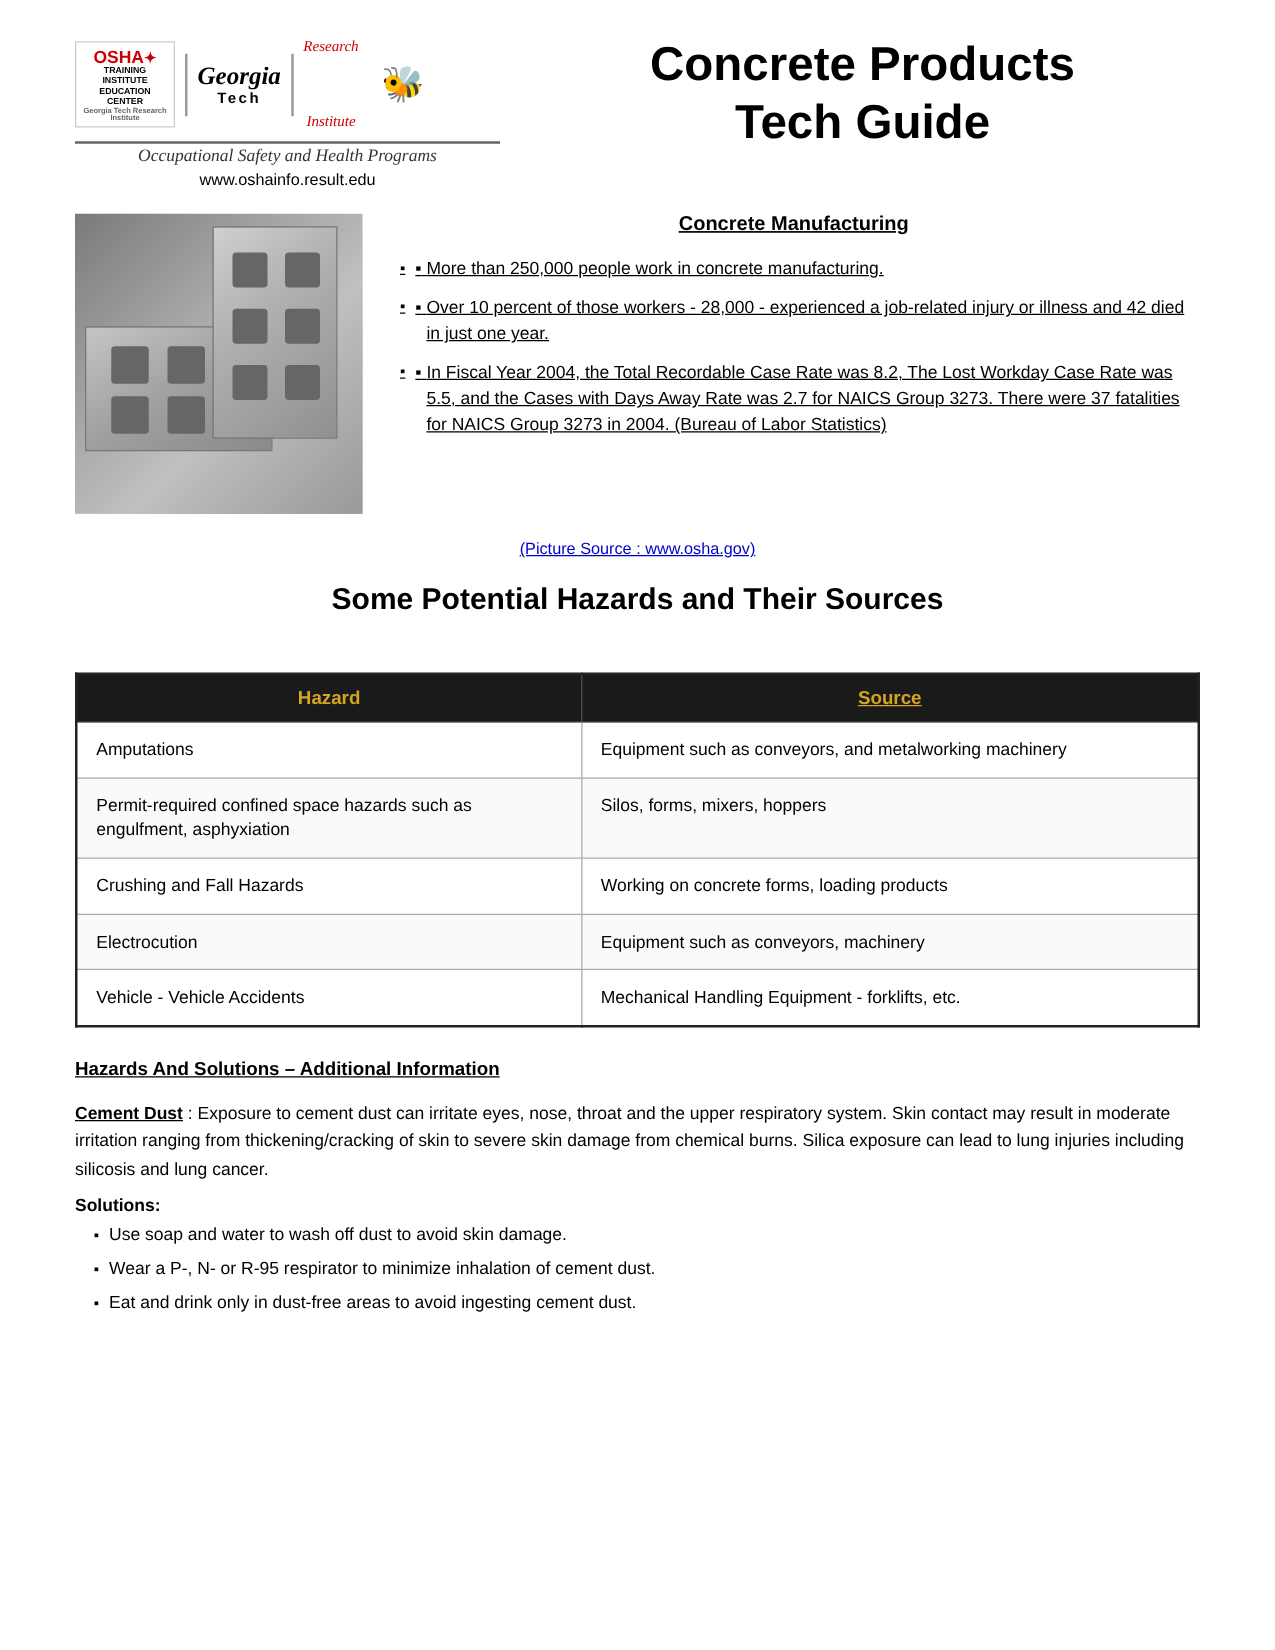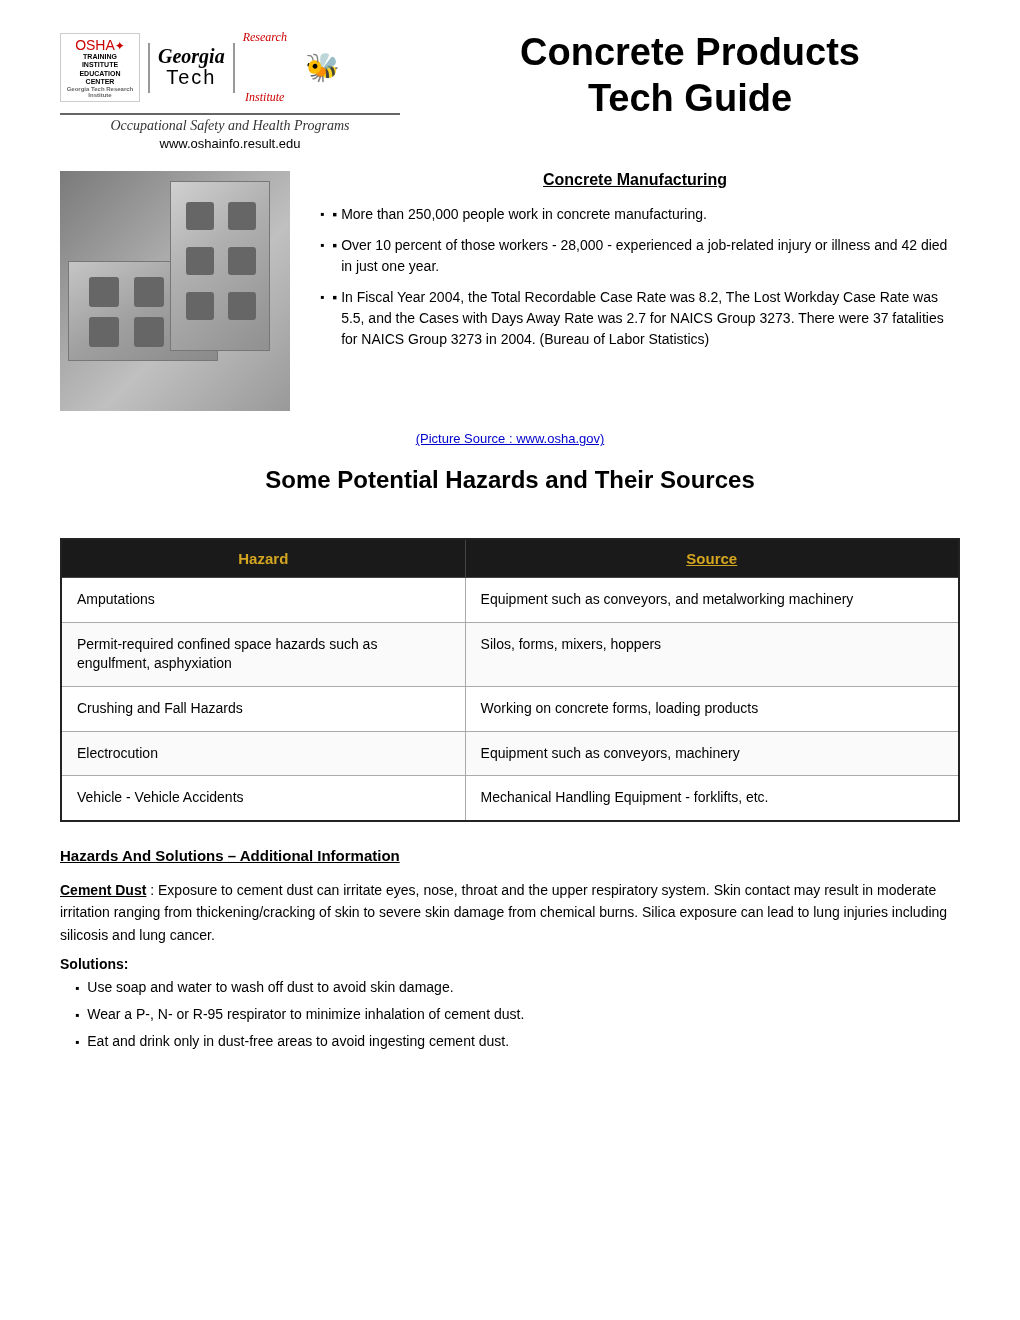--- a/index.html
+++ b/index.html
@@ -34,21 +34,21 @@
       flex-direction: column;
       align-items: center;
       font-size: 9px;
       font-weight: bold;
       border: 1px solid #ccc;
       padding: 3px 5px;
       width: 80px;
     }
     .logo-osha .osha-title {
       font-size: 14px;
-      font-weight: normal;
+      font-weight: bold;
       color: #cc0000;
       display: flex;
       align-items: flex-end;
       gap: 0;
     }
     .logo-osha .osha-sub {
       font-size: 7px;
       text-align: center;
       color: #000;
       font-weight: bold;
@@ -71,22 +71,22 @@
     }
     .logo-georgia .georgia-text {
       font-size: 20px;
       font-weight: bold;
       color: #000;
       font-family: Georgia, serif;
       font-style: italic;
       line-height: 1;
     }
     .logo-georgia .tech-text {
-      font-size: 20px;
-      font-weight: normal;
+      font-size: 12px;
+      font-weight: bold;
       color: #000;
       letter-spacing: 2px;
     }
     .logo-research {
       display: flex;
       flex-direction: column;
       align-items: center;
       font-size: 12px;
       color: #cc0000;
       font-family: Georgia, serif;
@@ -140,20 +140,21 @@
       flex: 0 0 230px;
       width: 230px;
       height: 240px;
       background: linear-gradient(135deg, #8a8a8a 0%, #b0b0b0 30%, #c8c8c8 50%, #a0a0a0 70%, #888 100%);
       position: relative;
       overflow: hidden;
     }
 
     .content-text {
       flex: 1;
+      text-decoration: underline;
     }
     .section-title-underline {
       text-align: center;
       font-size: 16px;
       font-weight: bold;
       text-decoration: underline;
       margin-bottom: 15px;
     }
     .bullet-list {
       list-style: none;

